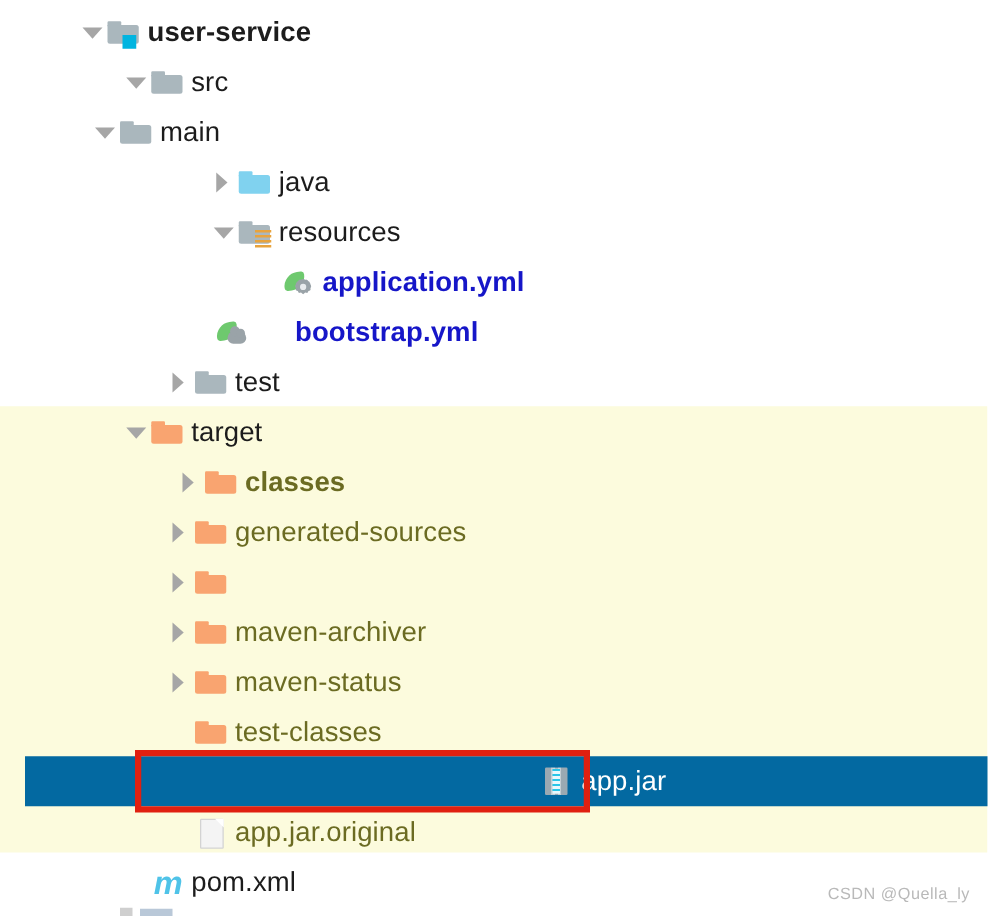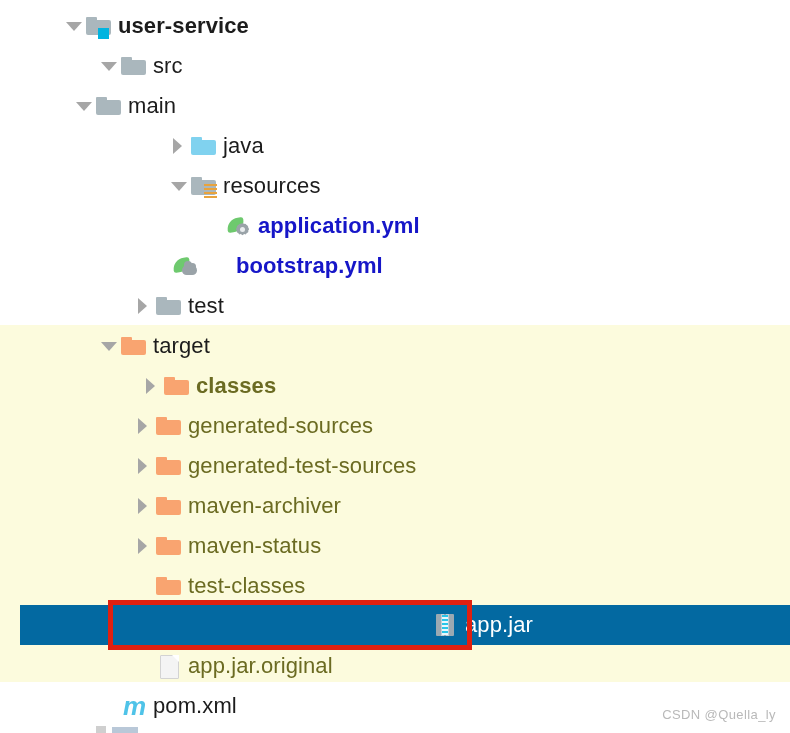--- a/index.html
+++ b/index.html
@@ -298,21 +298,20 @@
       <span class="label excluded">generated-sources</span>
     </div>
     <div class="row" style="top: 446px; padding-left: 112px;">
       <span class="arrow right"></span>
       <span class="icon">
         <span class="folder orange">
           <span class="tab"></span>
           <span class="body"></span>
         </span>
       </span>
-      <span class="label excluded">generated-test-sources</span>
     </div>
     <div class="row" style="top: 486px; padding-left: 112px;">
       <span class="arrow right"></span>
       <span class="icon">
         <span class="folder orange">
           <span class="tab"></span>
           <span class="body"></span>
         </span>
       </span>
       <span class="label excluded">maven-archiver</span>

